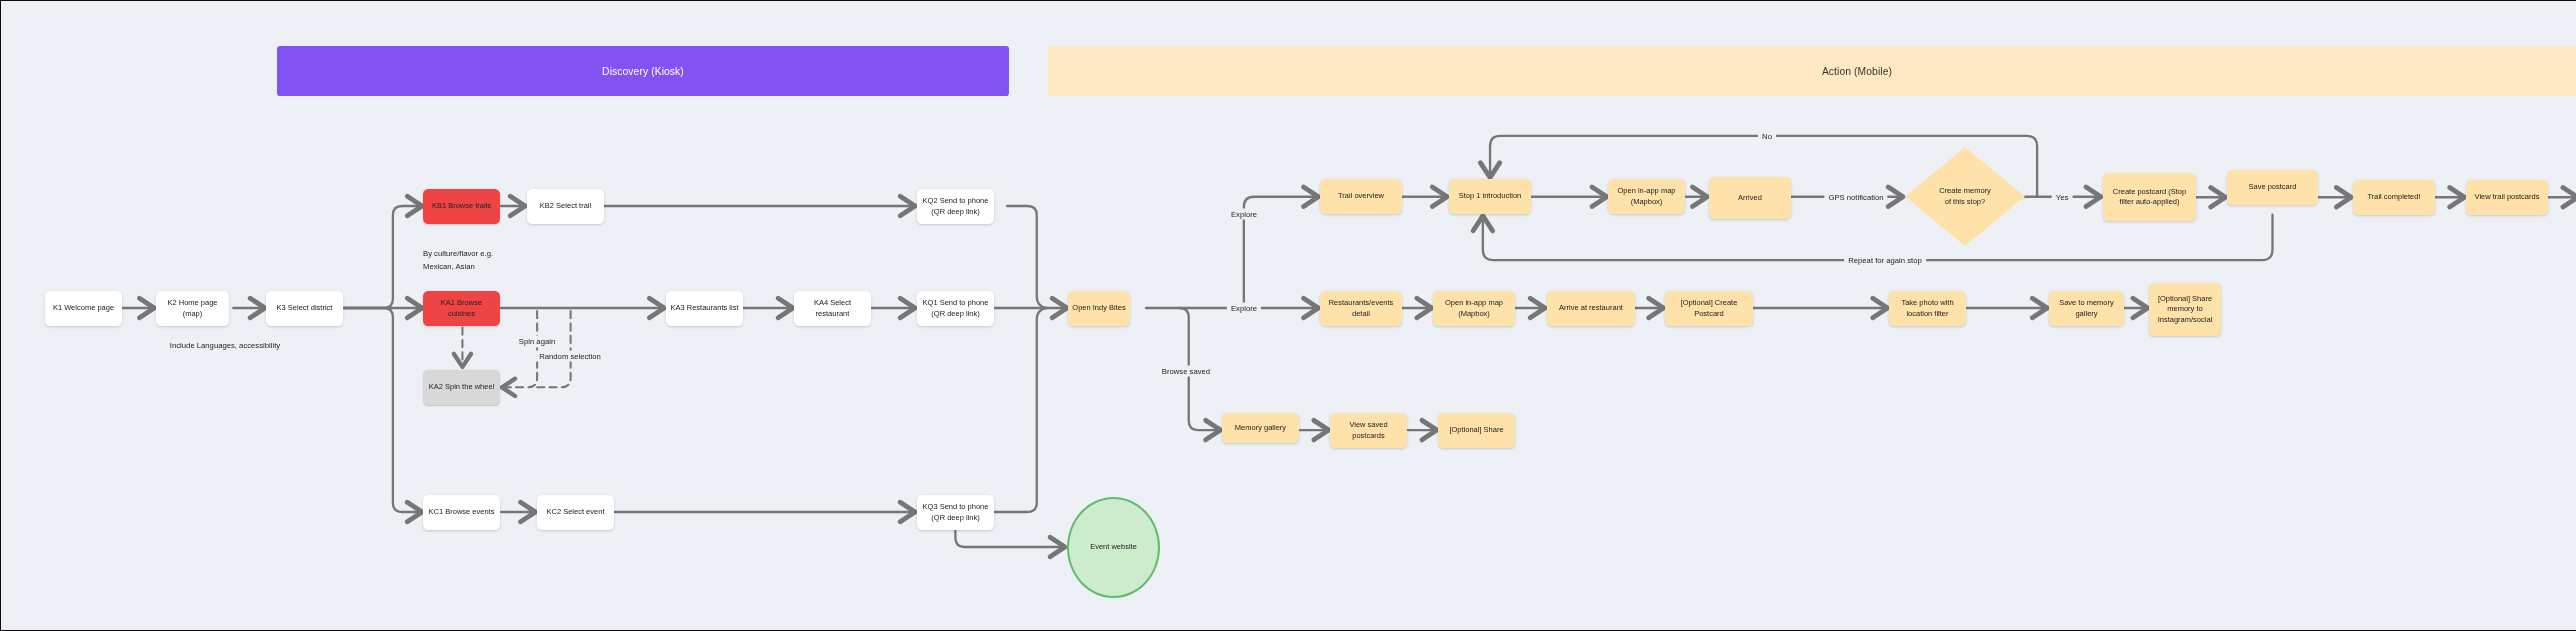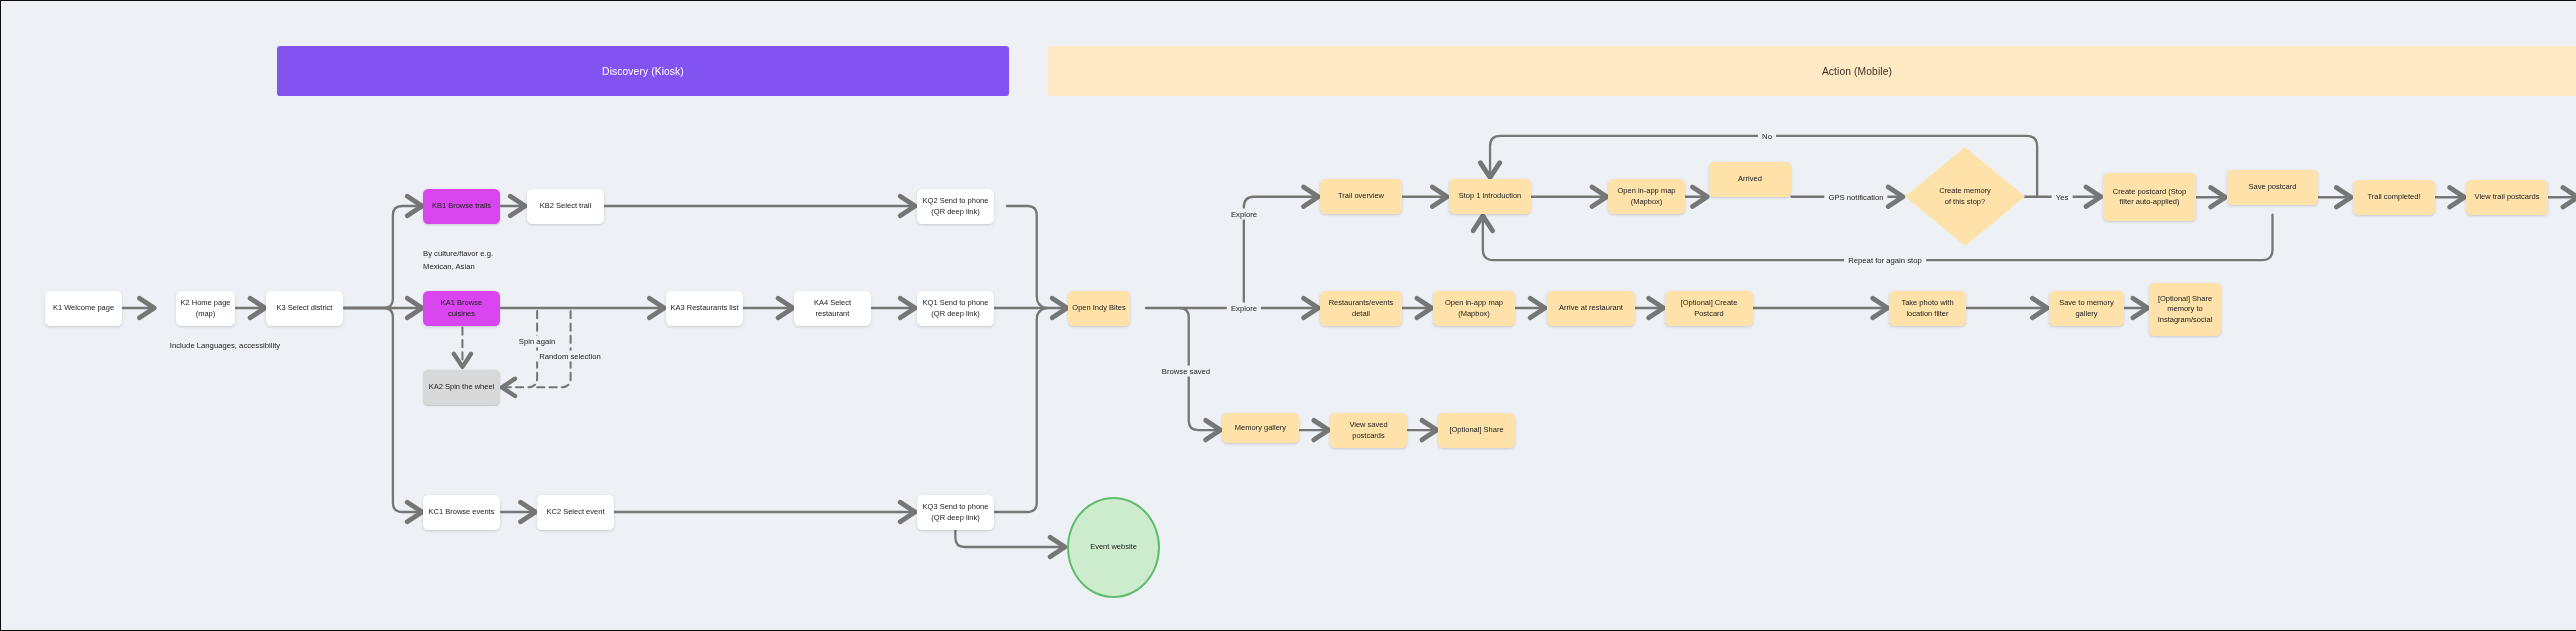--- a/index.html
+++ b/index.html
@@ -16,21 +16,21 @@
     font-size:10.3px;letter-spacing:0.1px;
   }
   .hdr.purple{background:#8353f2;color:#ffffff;}
   .hdr.cream{background:#ffe9c5;color:#3a3427;}
   .node{
     position:absolute;z-index:2;display:flex;align-items:center;justify-content:center;
     text-align:center;border-radius:5.2px;font-size:7.5px;line-height:1.35;
     color:#212121;box-shadow:0 1px 2.6px rgba(20,30,40,.18);padding:2.1px 3.6px;
   }
   .node.white{background:#ffffff;}
-  .node.purple{background:#d946ef;}
+  .node.purple{background:#ef4444;}
   .node.gray{background:#d8d8d8;box-shadow:0 0.5px 1.5px rgba(20,30,40,.22);}
   .node.orange{background:#ffe2a9;}
   .node.ellipse{border-radius:50%;background:#cdeccd;border:2.1px solid #60bd6d;box-shadow:none;}
   .node.diamond{background:transparent;box-shadow:none;border-radius:0;}
   .diamond-bg{position:absolute;left:0;top:0;right:0;bottom:0;background:#ffe2a9;
     clip-path:polygon(50% 0,100% 50%,50% 100%,0 50%);}
   .node.diamond .lbl{position:relative;max-width:52px;}
   .elabel{
     position:absolute;z-index:3;transform:translate(-50%,-50%);
     background:#edf1f5;padding:1px 4.1px;font-size:7.7px;white-space:nowrap;color:#1d1d1d;
@@ -115,21 +115,21 @@
         <span>Discovery (Kiosk)</span>
       </div>
       <div class="hdr cream" style="left: 1047px; top: 45px; width: 1618px; height: 50px;">
         <span>Action (Mobile)</span>
       </div>
     </div>
   <div id="nodes-layer">
       <div class="node white" style="left: 44px; top: 290px; width: 77px; height: 35px;">
         <span class="lbl">K1 Welcome page</span>
       </div>
-      <div class="node white" style="left: 155px; top: 290px; width: 59px; height: 35px; margin-left: 20px;">
+      <div class="node white" style="left: 155px; top: 290px; width: 73px; height: 35px;">
         <span class="lbl">K2 Home page (map)</span>
       </div>
       <div class="node white" style="left: 265px; top: 290px; width: 77px; height: 35px;">
         <span class="lbl">K3 Select district</span>
       </div>
       <div class="node purple" style="left: 422px; top: 188px; width: 77px; height: 35px;">
         <span class="lbl">KB1 Browse trails</span>
       </div>
       <div class="node white" style="left: 526px; top: 188px; width: 77px; height: 35px;">
         <span class="lbl">KB2 Select trail</span>
@@ -175,21 +175,21 @@
       </div>
       <div class="node orange" style="left: 1319px; top: 178px; width: 82px; height: 35px;">
         <span class="lbl">Trail overview</span>
       </div>
       <div class="node orange" style="left: 1448px; top: 178px; width: 82px; height: 35px;">
         <span class="lbl">Stop 1 introduction</span>
       </div>
       <div class="node orange" style="left: 1607px; top: 178px; width: 77px; height: 35px;">
         <span class="lbl">Open in-app map (Mapbox)</span>
       </div>
-      <div class="node orange" style="left: 1708px; top: 161px; width: 82px; height: 35px;">
+      <div class="node orange" style="left: 1708px; top: 176px; width: 82px; height: 42px;">
         <span class="lbl">Arrived</span>
       </div>
       <div class="node diamond" style="left: 1904px; top: 146px; width: 120px; height: 99px;">
         <div class="diamond-bg"></div>
         <span class="lbl">Create memory of this stop?</span>
       </div>
       <div class="node orange" style="left: 2102px; top: 172px; width: 93px; height: 48px;">
         <span class="lbl">Create postcard (Stop filter auto-applied)</span>
       </div>
       <div class="node orange" style="left: 2226px; top: 169px; width: 91px; height: 35px;">

